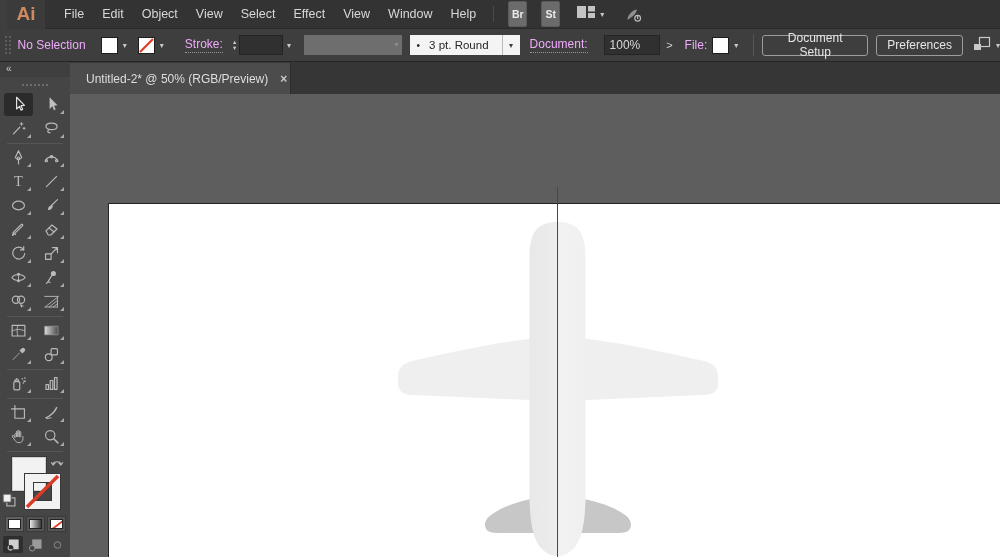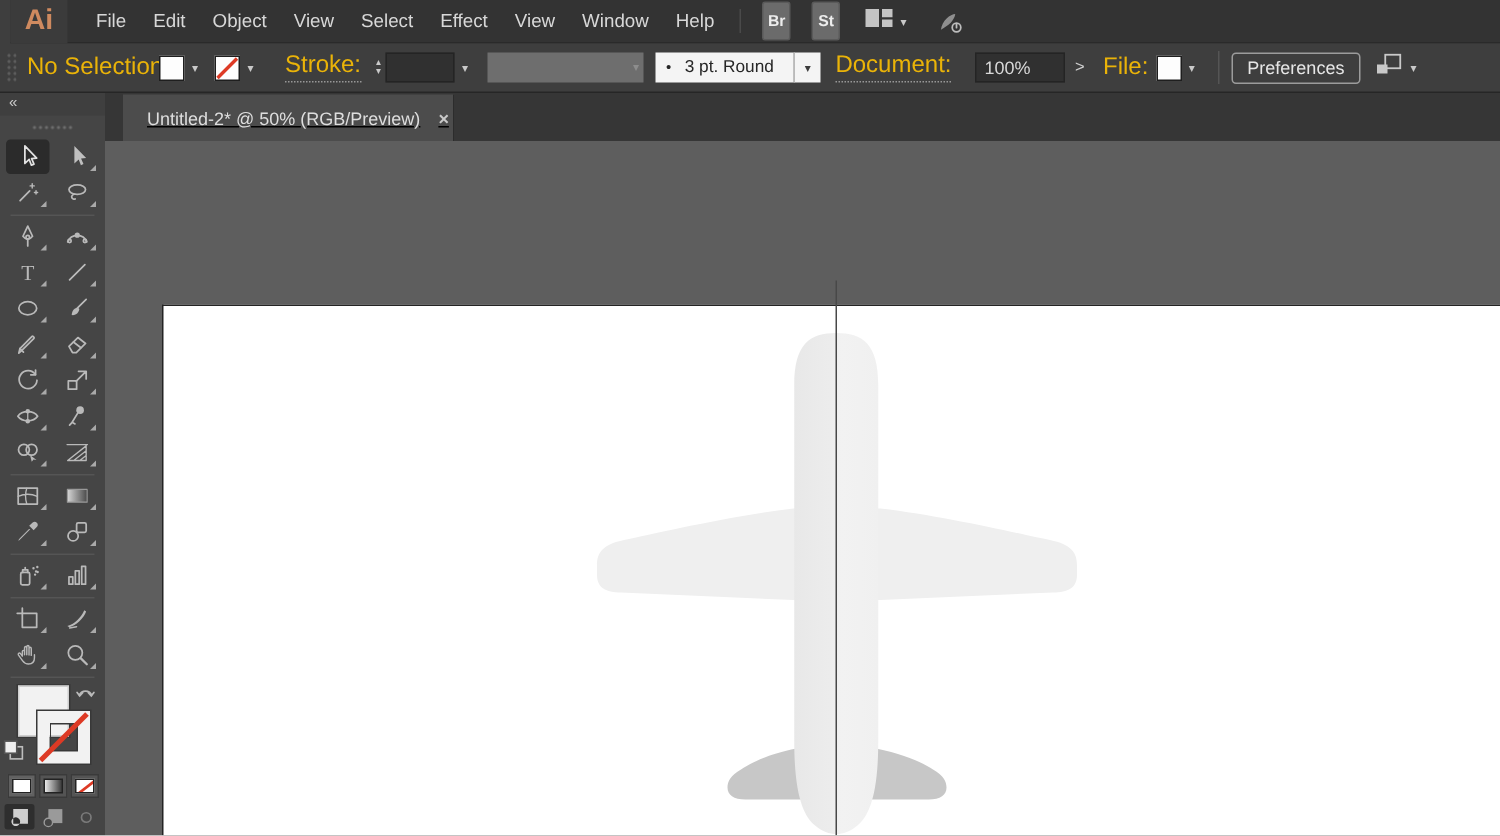--- a/index.html
+++ b/index.html
@@ -19,21 +19,21 @@
           color:#ededed; font-size:10.5px; font-weight:bold; display:flex; align-items:center; justify-content:center; margin-left:14px; }
   .ws-group { display:flex; align-items:center; margin-left:16px; }
   .chev { color:#c9c9c9; font-size:8px; margin-left:4px; }
   .gpu { margin-left:18px; display:flex; align-items:center; }
 
   
   .controlbar { position:absolute; left:0; top:29px; width:1000px; height:33px; background:#3e3e3e;
                 display:flex; align-items:center; border-bottom:1px solid #262626; padding-left:4px; }
   .grip-v { width:7px; height:20px; margin-right:7px;
             background-image:radial-gradient(#5d5d5d 1px, transparent 1.1px); background-size:4px 4px; }
-  .cb-label { color:#eab308; font-size:16px; white-space:nowrap; }
+  .cb-label { color:#f0abfc; font-size:12px; white-space:nowrap; }
   .cb-label.dotted { border-bottom:1px dotted #979797; padding-bottom:1px; }
   .swatch-combo { display:flex; align-items:center; }
   .cb-swatch { width:17px; height:17px; background:#fdfdfd; border:1px solid #1e1e1e; position:relative; }
   .cb-swatch svg { position:absolute; inset:0; }
   .sw-chev { width:14px; text-align:center; color:#c9c9c9; font-size:8px; }
   .stepper { display:flex; flex-direction:column; line-height:6px; font-size:6.5px; color:#c9c9c9; margin-left:10px; }
   .well { height:20px; background:#303030; border:1px solid #242424; }
   .well.strokew { width:46px; margin-left:3px; }
   .brush-dd { width:104px; height:20px; background:#6e6e6e; margin-left:8px; position:relative; }
   .brush-dd .chev { position:absolute; right:3px; top:5px; color:#8d8d8d; }
@@ -44,22 +44,22 @@
   .profile-chev { width:18px; height:20px; background:#f4f4f4; border-left:1px solid #b9b9b9;
                   color:#3c3c3c; font-size:8px; display:flex; align-items:center; justify-content:center; }
   .opacity-well { width:60px; margin-left:16px; color:#d8d8d8; font-size:12px; display:flex; align-items:center; padding-left:5px; }
   .btn-more { width:15px; height:20px; color:#cfcfcf; font-size:11px; display:flex; align-items:center; justify-content:center; margin-left:2px; }
   .cb-vsep { width:1px; height:22px; background:#555; margin-left:10px; }
   .cb-btn { height:21px; border:1px solid #9c9c9c; border-radius:3px; background:transparent; color:#e6e6e6;
             font-size:12px; padding:0 10px; margin-left:8px; display:flex; align-items:center; font-family:"Liberation Sans",sans-serif; }
 
   
   .tabbar { position:absolute; left:70px; top:62px; right:0; height:32px; background:#363636; }
-  .doc-tab { position:absolute; left:12px; top:1px; height:31px; width:221px; background:#4c4c4c;
-             display:flex; align-items:center; border-right:1px solid #2c2c2c;text-decoration:underline; }
+  .doc-tab { position:absolute; left:0; top:1px; height:31px; width:221px; background:#4c4c4c;
+             display:flex; align-items:center; border-right:1px solid #2c2c2c; }
   .doc-tab .title { color:#dedede; font-size:12px; margin-left:16px; white-space:nowrap; }
   .doc-tab .close { color:#c9c9c9; font-size:12px; font-weight:bold; margin-left:12px; }
 
   
   .toolpanel { position:absolute; left:0; top:62px; width:70px; bottom:0; background:#454545; }
   .tp-header { height:15px; background:#3f3f3f; color:#c9c9c9; font-size:10px; line-height:13px; padding-left:6px; }
   .tp-grip { height:16px; display:flex; align-items:center; justify-content:center; }
   .tp-grip .dots { width:28px; height:4px;
                    background-image:radial-gradient(#6d6d6d 1px, transparent 1.1px); background-size:4px 4px; }
   .tool-row { height:24px; display:flex; justify-content:center; gap:4px; }
@@ -166,20 +166,21 @@
     </div>
     <span class="cb-label dotted" style="margin-left:10px;">Document:</span>
     <div class="well opacity-well">100%</div>
     <div class="btn-more">&gt;</div>
     <span class="cb-label" style="margin-left:8px;">File:</span>
     <div class="swatch-combo" style="margin-left:5px;">
       <div class="cb-swatch"></div>
       <span class="sw-chev">▾</span>
     </div>
     <div class="cb-vsep"></div>
+    <button class="cb-btn">Document Setup</button>
     <button class="cb-btn" style="">Preferences</button>
     <div class="ws-group" style="margin-left:10px;">
       <span><svg width="19" height="15" viewBox="0 0 19 15">
             <rect x="1" y="8" width="7" height="6" fill="#c9c9c9"></rect>
             <rect x="6.5" y="1.5" width="10" height="9" fill="none" stroke="#c9c9c9" stroke-width="1.2"></rect>
           </svg></span>
       <span class="chev">▾</span>
     </div>
   </div>
 

